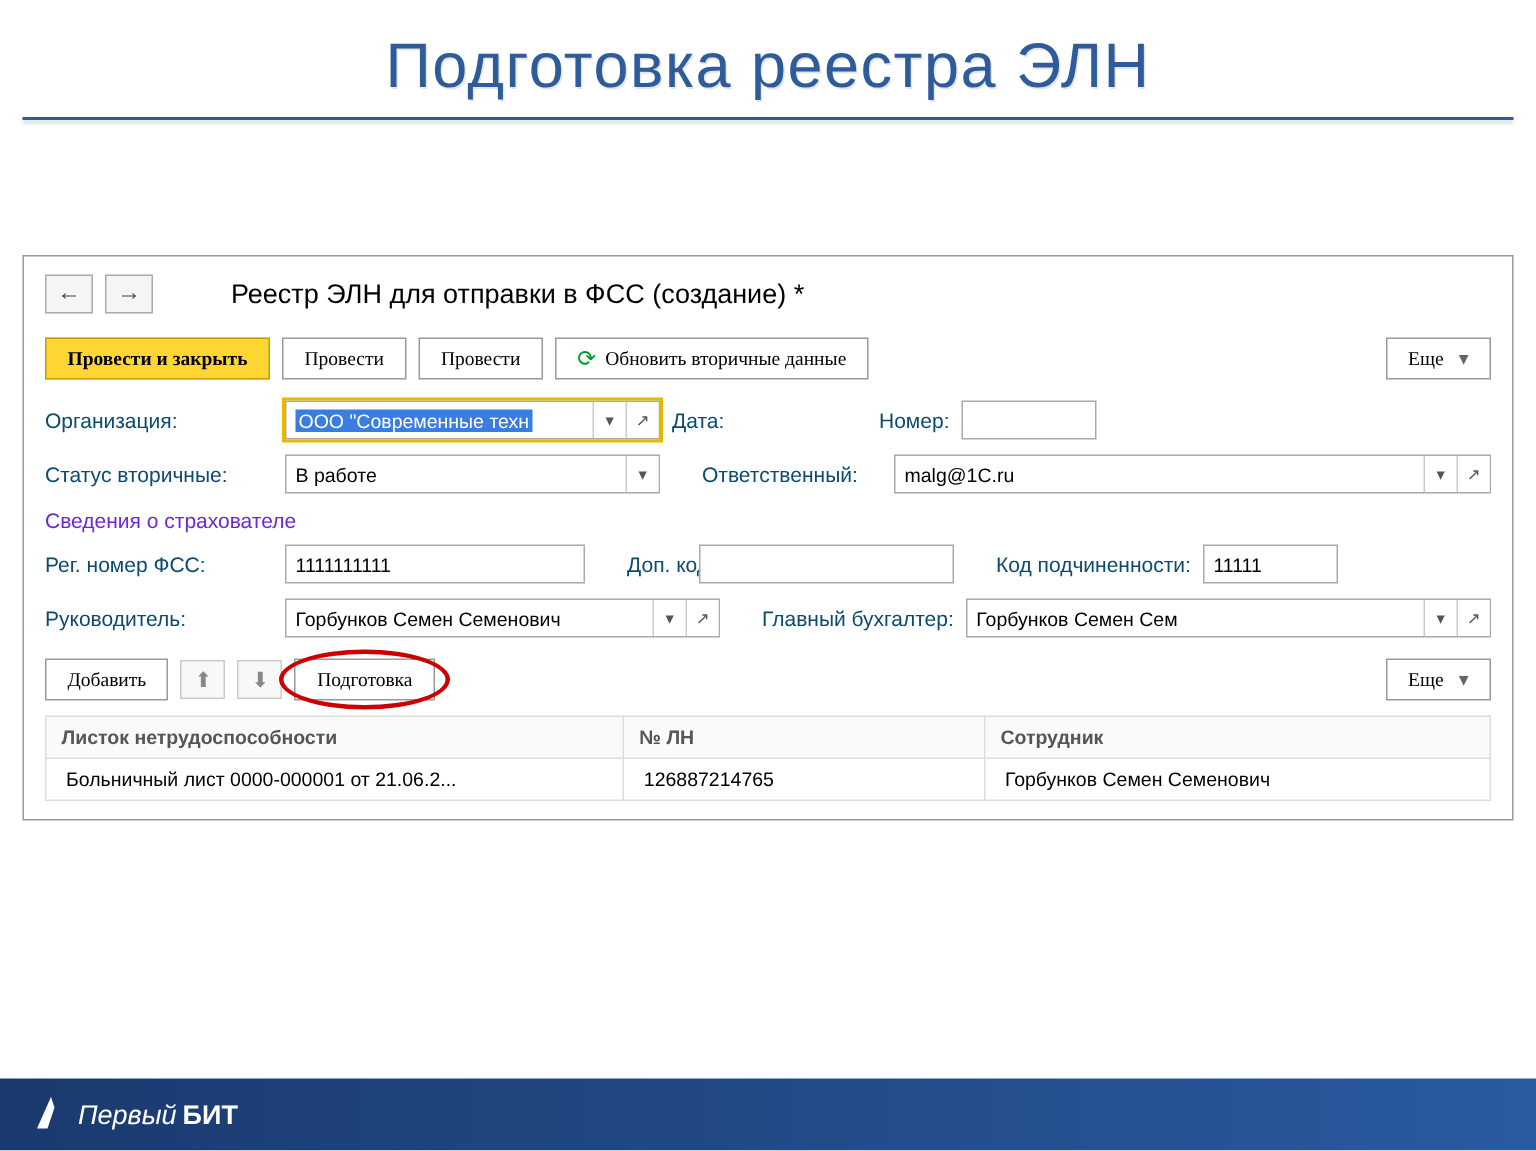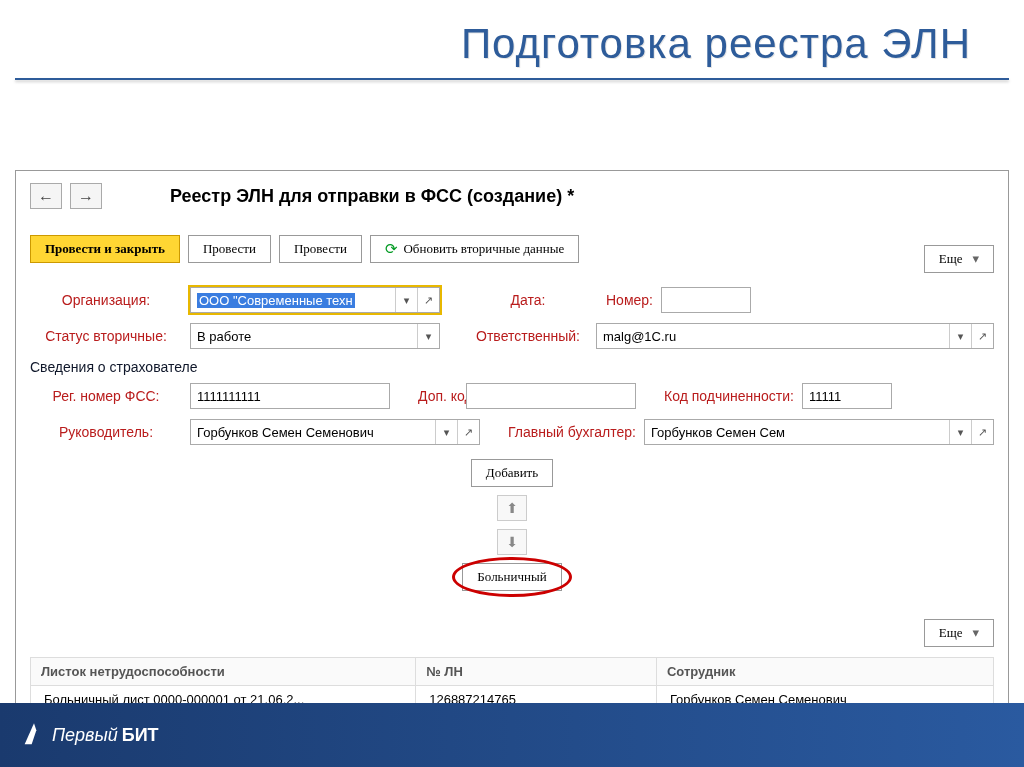--- a/index.html
+++ b/index.html
@@ -1,52 +1,52 @@
 <!DOCTYPE html>
 <html><head>
 <meta charset="utf-8">
 <style>
 * { box-sizing: border-box; margin: 0; padding: 0; }
 body { font-family: Arial, sans-serif; font-size: 14px; background: #fff; width: 1024px; height: 767px; position: relative; overflow: hidden; }
 
-.slide-title { text-align: right; padding: 20px 53px 10px; font-size: 42px; color: #2e5c9a; font-weight: normal; letter-spacing: 1px; text-shadow: 1px 1px 0 rgba(0,0,0,0.1); }
+.slide-title { text-align: center; padding: 20px 68px 10px; font-size: 42px; color: #2e5c9a; font-weight: normal; letter-spacing: 1px; text-shadow: 1px 1px 0 rgba(0,0,0,0.1); }
 .title-underline { height: 2px; background: #2e5c9a; margin: 0 15px; box-shadow: 0 2px 3px rgba(0,0,0,0.2); }
 
 .form-window { margin: 90px 15px 0; border: 1px solid #999; background: #fff; padding: 12px 14px; }
 
 .nav-row { display: flex; align-items: center; gap: 8px; margin-bottom: 16px; }
 .nav-btn { width: 32px; height: 26px; border: 1px solid #aaa; background: #f5f5f5; display: flex; align-items: center; justify-content: center; cursor: pointer; font-size: 16px; color: #444; }
-.window-title { font-weight: bold; font-size: 18px; margin-left: 60px; }
+.window-title { font-weight: normal; font-size: 18px; margin-left: 44px; }
 
 .toolbar { display: flex; gap: 8px; margin-bottom: 14px; align-items: center; }
 .btn { height: 28px; border: 1px solid #999; background: #fff; padding: 0 14px; cursor: pointer; font-size: 13px; display: flex; align-items: center; gap: 6px; font-family: Liberation Serif, serif; }
 .btn-primary { background: #ffd633; border-color: #cc9900; font-weight: bold; }
-.btn-more { margin-left: auto; margin-top: 20px; }
+.btn-more { margin-left: auto; }
 .dropdown-arrow::after { content: "▾"; margin-left: 4px; color: #666; }
 
 .form-row { display: flex; align-items: center; margin-bottom: 10px; gap: 8px; }
-.label { font-size: 14px; color: #b91c1c; white-space: nowrap; text-align: center; }
+.label { font-size: 14px; color: #0c4a6e; white-space: nowrap; }
 .input-group { display: flex; align-items: center; border: 1px solid #aaa; background: #fff; height: 26px; }
 .input-group.highlighted { outline: 2px solid #e8b800; }
 .input-group .text { padding: 0 6px; flex: 1; overflow: hidden; white-space: nowrap; font-size: 13px; }
 .text-selected { background: #3a7de0; color: #fff; padding: 1px 2px; }
 .input-btn { width: 22px; height: 100%; border: none; border-left: 1px solid #ccc; background: #fff; cursor: pointer; display: flex; align-items: center; justify-content: center; font-size: 11px; color: #555; }
 
-.section-header { color: #0f172a; font-size: 14px; margin: 8px 0; }
+.section-header { color: #6d28d9; font-size: 14px; margin: 8px 0; }
 
-.table-toolbar { display: flex; gap: 8px; margin: 14px 0 0; align-items: center; flex-direction: column; }
+.table-toolbar { display: flex; gap: 8px; margin: 14px 0 0; align-items: center; }
 .icon-btn { width: 30px; height: 26px; border: 1px solid #ccc; background: #f8f8f8; cursor: pointer; display: flex; align-items: center; justify-content: center; color: #888; font-size: 14px; }
 .highlight-oval { position: relative; }
 .highlight-oval::after { content: ""; position: absolute; left: -10px; top: -6px; right: -10px; bottom: -6px; border: 3px solid #cc0000; border-radius: 50%; pointer-events: none; }
 
 .data-table { width: 100%; border-collapse: collapse; margin-top: 10px; border: 1px solid #ccc; }
 .data-table th { text-align: left; font-weight: bold; color: #555; font-size: 13px; padding: 6px 10px; border: 1px solid #ddd; background: #fafafa; }
 .data-table td { padding: 6px 13px; border: 1px solid #ddd; font-size: 13px; }
 
-.footer { position: absolute; bottom: 0; left: 0; right: 0; height: 64px; background: linear-gradient(to right, #1a3a6e, #2a5aa0); display: flex; align-items: center; padding: 0 20px; }
+.footer { position: absolute; bottom: 0; left: 0; right: 0; height: 48px; background: linear-gradient(to right, #1a3a6e, #2a5aa0); display: flex; align-items: center; padding: 0 20px; }
 .footer-logo { color: #fff; font-size: 18px; font-style: italic; display: flex; align-items: center; gap: 4px; }
 .footer-logo svg { width: 28px; height: 28px; }
 
 .refresh-icon { color: #009a22; font-size: 15px; }
 </style>
 </head>
 <body>
 
 <div class="slide-title">Подготовка реестра ЭЛН</div>
 <div class="title-underline"></div>
@@ -70,21 +70,21 @@
     <button class="btn btn-more dropdown-arrow">Еще</button>
   </div>
 
   <div class="form-row">
     <span class="label" style="width:152px">Организация:</span>
     <div class="input-group highlighted" style="width:250px">
       <span class="text"><span class="text-selected">ООО "Современные техн</span></span>
       <button class="input-btn">▾</button>
       <button class="input-btn">↗</button>
     </div>
-    <span class="label" style="margin-left:20px;width:120px">Дата:</span>
+    <span class="label" style="width:120px">Дата:</span>
     <span class="label" style="margin-left:10px">Номер:</span>
     <div class="input-group" style="width:90px">
       <span class="text"></span>
     </div>
   </div>
 
   <div class="form-row">
     <span class="label" style="width:152px">Статус вторичные:</span>
     <div class="input-group" style="width:250px">
       <span class="text">В работе</span>
@@ -128,21 +128,21 @@
       <button class="input-btn">▾</button>
       <button class="input-btn">↗</button>
     </div>
   </div>
 
   <div class="table-toolbar">
     <button class="btn">Добавить</button>
     <button class="icon-btn">⬆</button>
     <button class="icon-btn">⬇</button>
     <span class="highlight-oval">
-      <button class="btn">Больничный</button>
+      <button class="btn">Подготовка</button>
     </span>
     <button class="btn btn-more dropdown-arrow">Еще</button>
   </div>
 
   <table class="data-table">
     <thead>
       <tr>
         <th style="width:40%">Листок нетрудоспособности</th>
         <th style="width:25%">№ ЛН</th>
         <th>Сотрудник</th>

